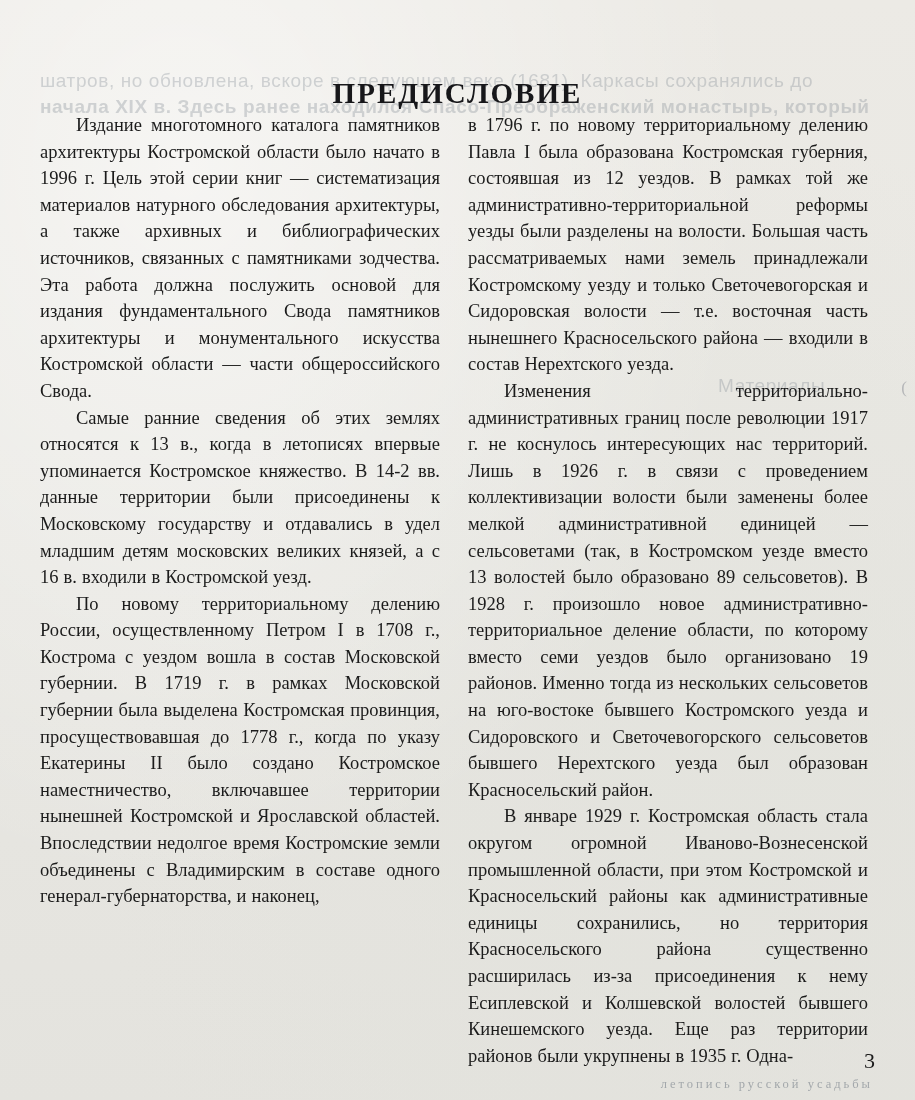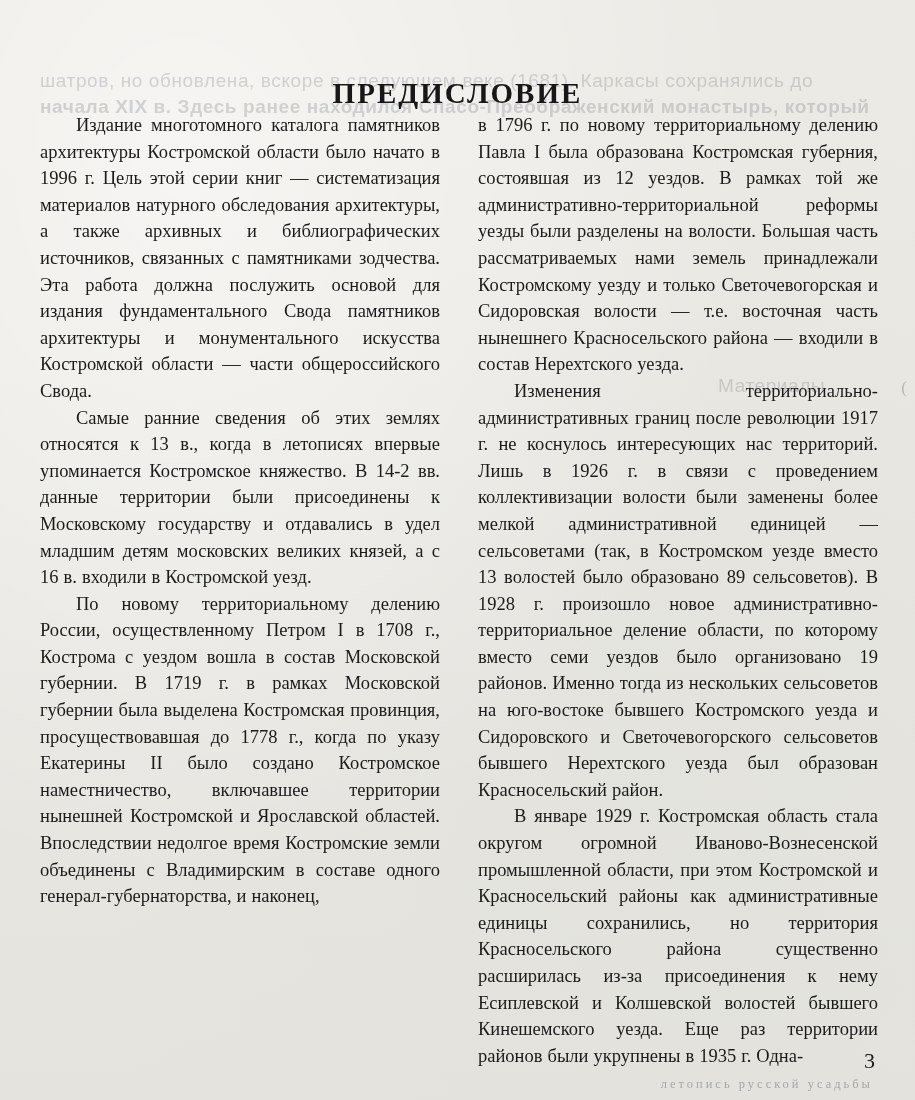--- a/index.html
+++ b/index.html
@@ -47,21 +47,21 @@
   }
   .ghost.g1 { top: 70px;  left: 40px; }
   .ghost.g2 { top: 96px;  left: 40px; font-weight: bold; }
   .ghost.g3 { top: 375px; left: 718px; }
   .columns {
     position: absolute;
     top: 112px;
     left: 40px;
     width: 838px;
     display: flex;
-    gap: 38px;
+    gap: 28px;
   }
   .col {
     width: 400px;
   }
   p.para {
     margin: 0;
     font-size: 18.5px;
     line-height: 26.6px;
     text-align: justify;
     text-indent: 36px;

